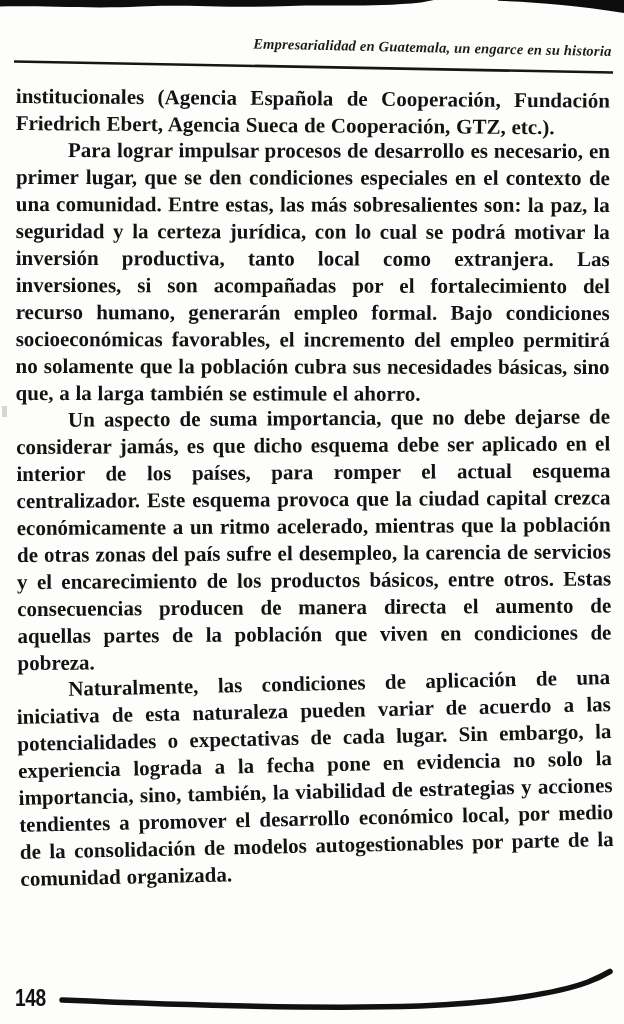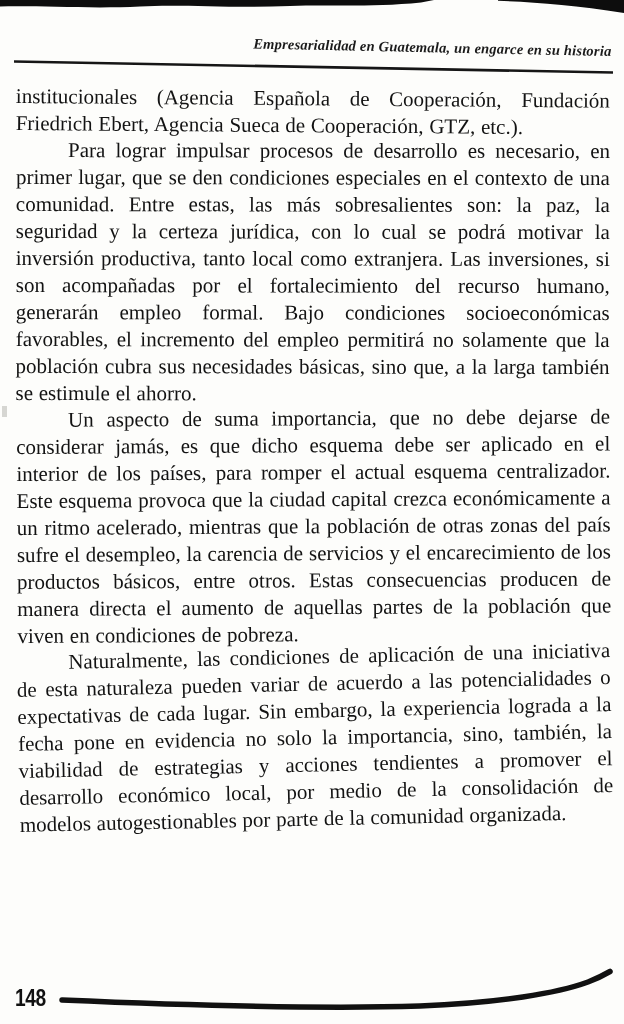--- a/index.html
+++ b/index.html
@@ -34,21 +34,21 @@
     white-space: nowrap;
     transform: rotate(1.2deg);
     transform-origin: right bottom;
     color: #1a1a1a;
   }
   .page-body {
     position: absolute;
     top: 83px;
     left: 16px;
     width: 594px;
-    font-weight: normal;
+    font-weight: bold;
     font-size: 21px;
     line-height: 27px;
     text-align: justify;
     word-spacing: 0.5px;
   }
   .para {
     margin: 0;
   }
   .para.indent {
     text-indent: 52px;

